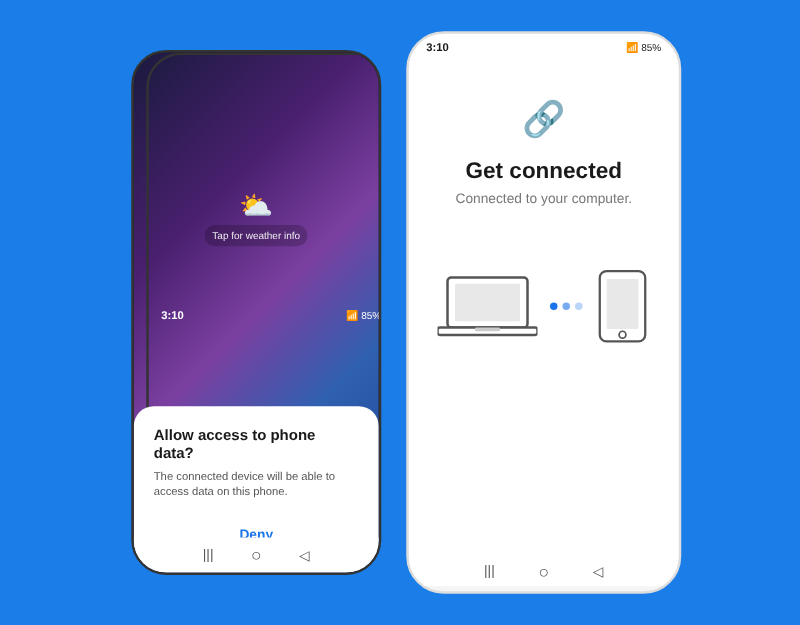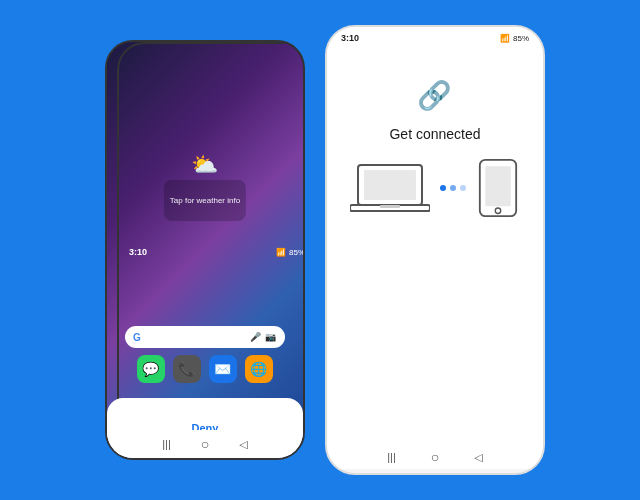--- a/index.html
+++ b/index.html
@@ -68,21 +68,21 @@
 
     .weather-icon {
       font-size: 22px;
       margin-bottom: 2px;
     }
 
     .weather-text {
       font-size: 8px;
       color: rgba(255,255,255,0.9);
       background: rgba(0,0,0,0.2);
-      padding: 16px 6px;
+      padding: 4px 6px;
       border-radius: 8px;
     }
 
     .search-bar {
       position: absolute;
       bottom: 110px;
       left: 50%;
       transform: translateX(-50%);
       width: 160px;
       height: 22px;
@@ -210,22 +210,22 @@
       padding: 30px 20px 20px;
     }
 
     .link-icon {
       font-size: 28px;
       color: #1a73e8;
       margin-bottom: 14px;
     }
 
     .get-connected-title {
-      font-size: 14px;
-      font-weight: 400;
+      font-size: 18px;
+      font-weight: 700;
       color: #1a1a1a;
       margin-bottom: 6px;
       text-align: center;
     }
 
     .get-connected-subtitle {
       font-size: 11px;
       color: #777;
       text-align: center;
       margin-bottom: 40px;
@@ -316,20 +316,22 @@
 
       <div class="app-icons-row">
         <div class="app-icon" style="background:#25d366;">💬</div>
         <div class="app-icon" style="background:#555;">📞</div>
         <div class="app-icon" style="background:#1a73e8;">✉️</div>
         <div class="app-icon" style="background:#ff9800;">🌐</div>
       </div>
     </div>
 
     <div class="dialog-overlay">
+      <div class="dialog-title">Allow access to phone data?</div>
+      <div class="dialog-body">The connected device will be able to access data on this phone.</div>
       <div class="dialog-buttons">
         <button class="btn-deny">Deny</button>
       </div>
     </div>
 
     <div class="left-nav">
       <span style="font-size:11px;color:#555;">|||</span>
       <span style="font-size:14px;color:#555;">○</span>
       <span style="font-size:11px;color:#555;">◁</span>
     </div>
@@ -341,20 +343,21 @@
       <span style="color:#1a1a1a;font-size:9px;font-weight:700;">3:10</span>
       <span style="color:#1a1a1a;font-size:8px;">📶 85%</span>
     </div>
 
     <div class="right-content">
 
       <div class="link-icon">🔗</div>
 
       <div class="get-connected-title">Get connected</div>
 
+      <div class="get-connected-subtitle">Connected to your computer.</div>
 
       <div class="connection-diagram">
 
         <svg class="laptop-icon" viewBox="0 0 80 55" fill="none" xmlns="http://www.w3.org/2000/svg">
           <rect x="8" y="4" width="64" height="40" rx="3" stroke="#555" stroke-width="2" fill="white"></rect>
           <rect x="14" y="9" width="52" height="30" rx="1" fill="#e8e8e8"></rect>
           <rect x="0" y="44" width="80" height="6" rx="2" stroke="#555" stroke-width="2" fill="white"></rect>
           <rect x="30" y="44" width="20" height="3" rx="1" fill="#ccc"></rect>
         </svg>
 

